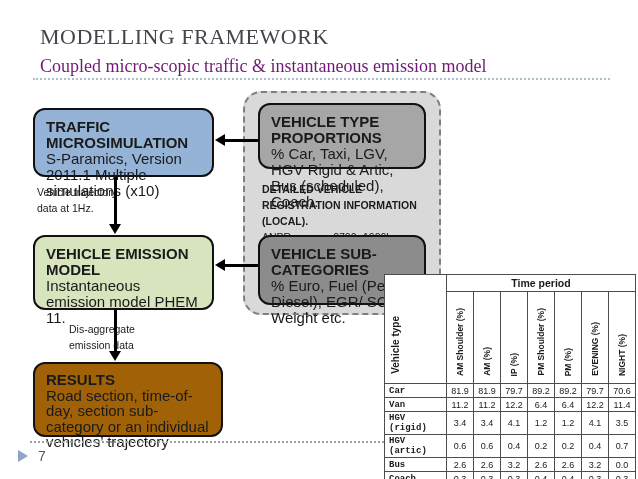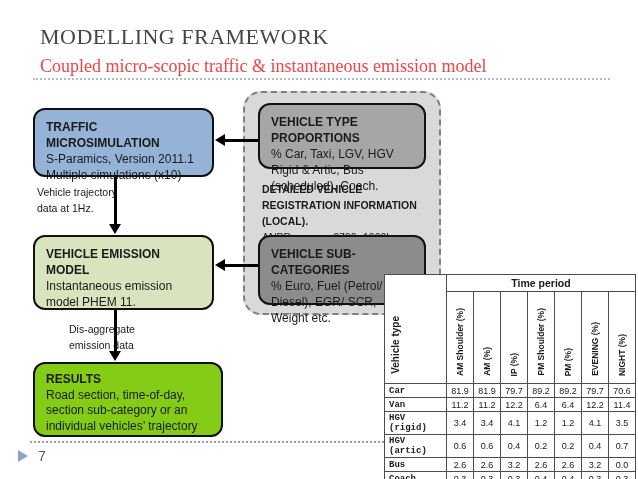--- a/index.html
+++ b/index.html
@@ -8,35 +8,35 @@
     overflow:hidden; font-family:"Liberation Sans", sans-serif; color:#1a1a1a;
   }
   
   .title {
     position:absolute; left:40px; top:24px; width:560px;
     font-family:"Liberation Serif", serif; font-size:22px; letter-spacing:0.5px;
     color:#45454e; font-weight:normal;
   }
   .subtitle {
     position:absolute; left:40px; top:56px; width:580px;
-    font-family:"Liberation Serif", serif; font-size:18px; color:#ef4444;
+    font-family:"Liberation Serif", serif; font-size:18px; color:#701a75;
   }
   .header-rule {
     position:absolute; left:33px; top:78px; width:577px; height:0;
     border-top:2px dotted #aebfca;
   }
   
   .box {
     position:absolute; border:2px solid #111; border-radius:12px;
-    box-sizing:border-box; padding:9px 10px 6px 11px; font-size:12px; line-height:16px;
+    box-sizing:border-box; padding:9px 10px 6px 11px; font-size:15px; line-height:16px;
   }
   .box .box-title { font-weight:bold; }
   .box-traffic   { left:33px;  top:108px; width:181px; height:69px; background:#95b3d7; }
   .box-emission  { left:33px;  top:235px; width:181px; height:75px; background:#d7e4bd; }
-  .box-results   { left:33px;  top:362px; width:190px; height:75px; background:#84cc16; padding-top:8px; line-height:15.5px; }
+  .box-results   { left:33px;  top:362px; width:190px; height:75px; background:#a16207; padding-top:8px; line-height:15.5px; }
   .box-vtypes    { left:258px; top:103px; width:168px; height:66px; background:#a6a6a6; }
   .box-subcats   { left:258px; top:235px; width:168px; height:70px; background:#8c8c8c; }
   .dashed-container {
     position:absolute; left:243px; top:91px; width:198px; height:224px;
     background:#d9d9d9; border:2px dashed #7f7f7f; border-radius:18px; box-sizing:border-box;
   }
   .note {
     position:absolute; left:262px; top:181px; width:172px;
     font-size:10.5px; line-height:16px;
   }

